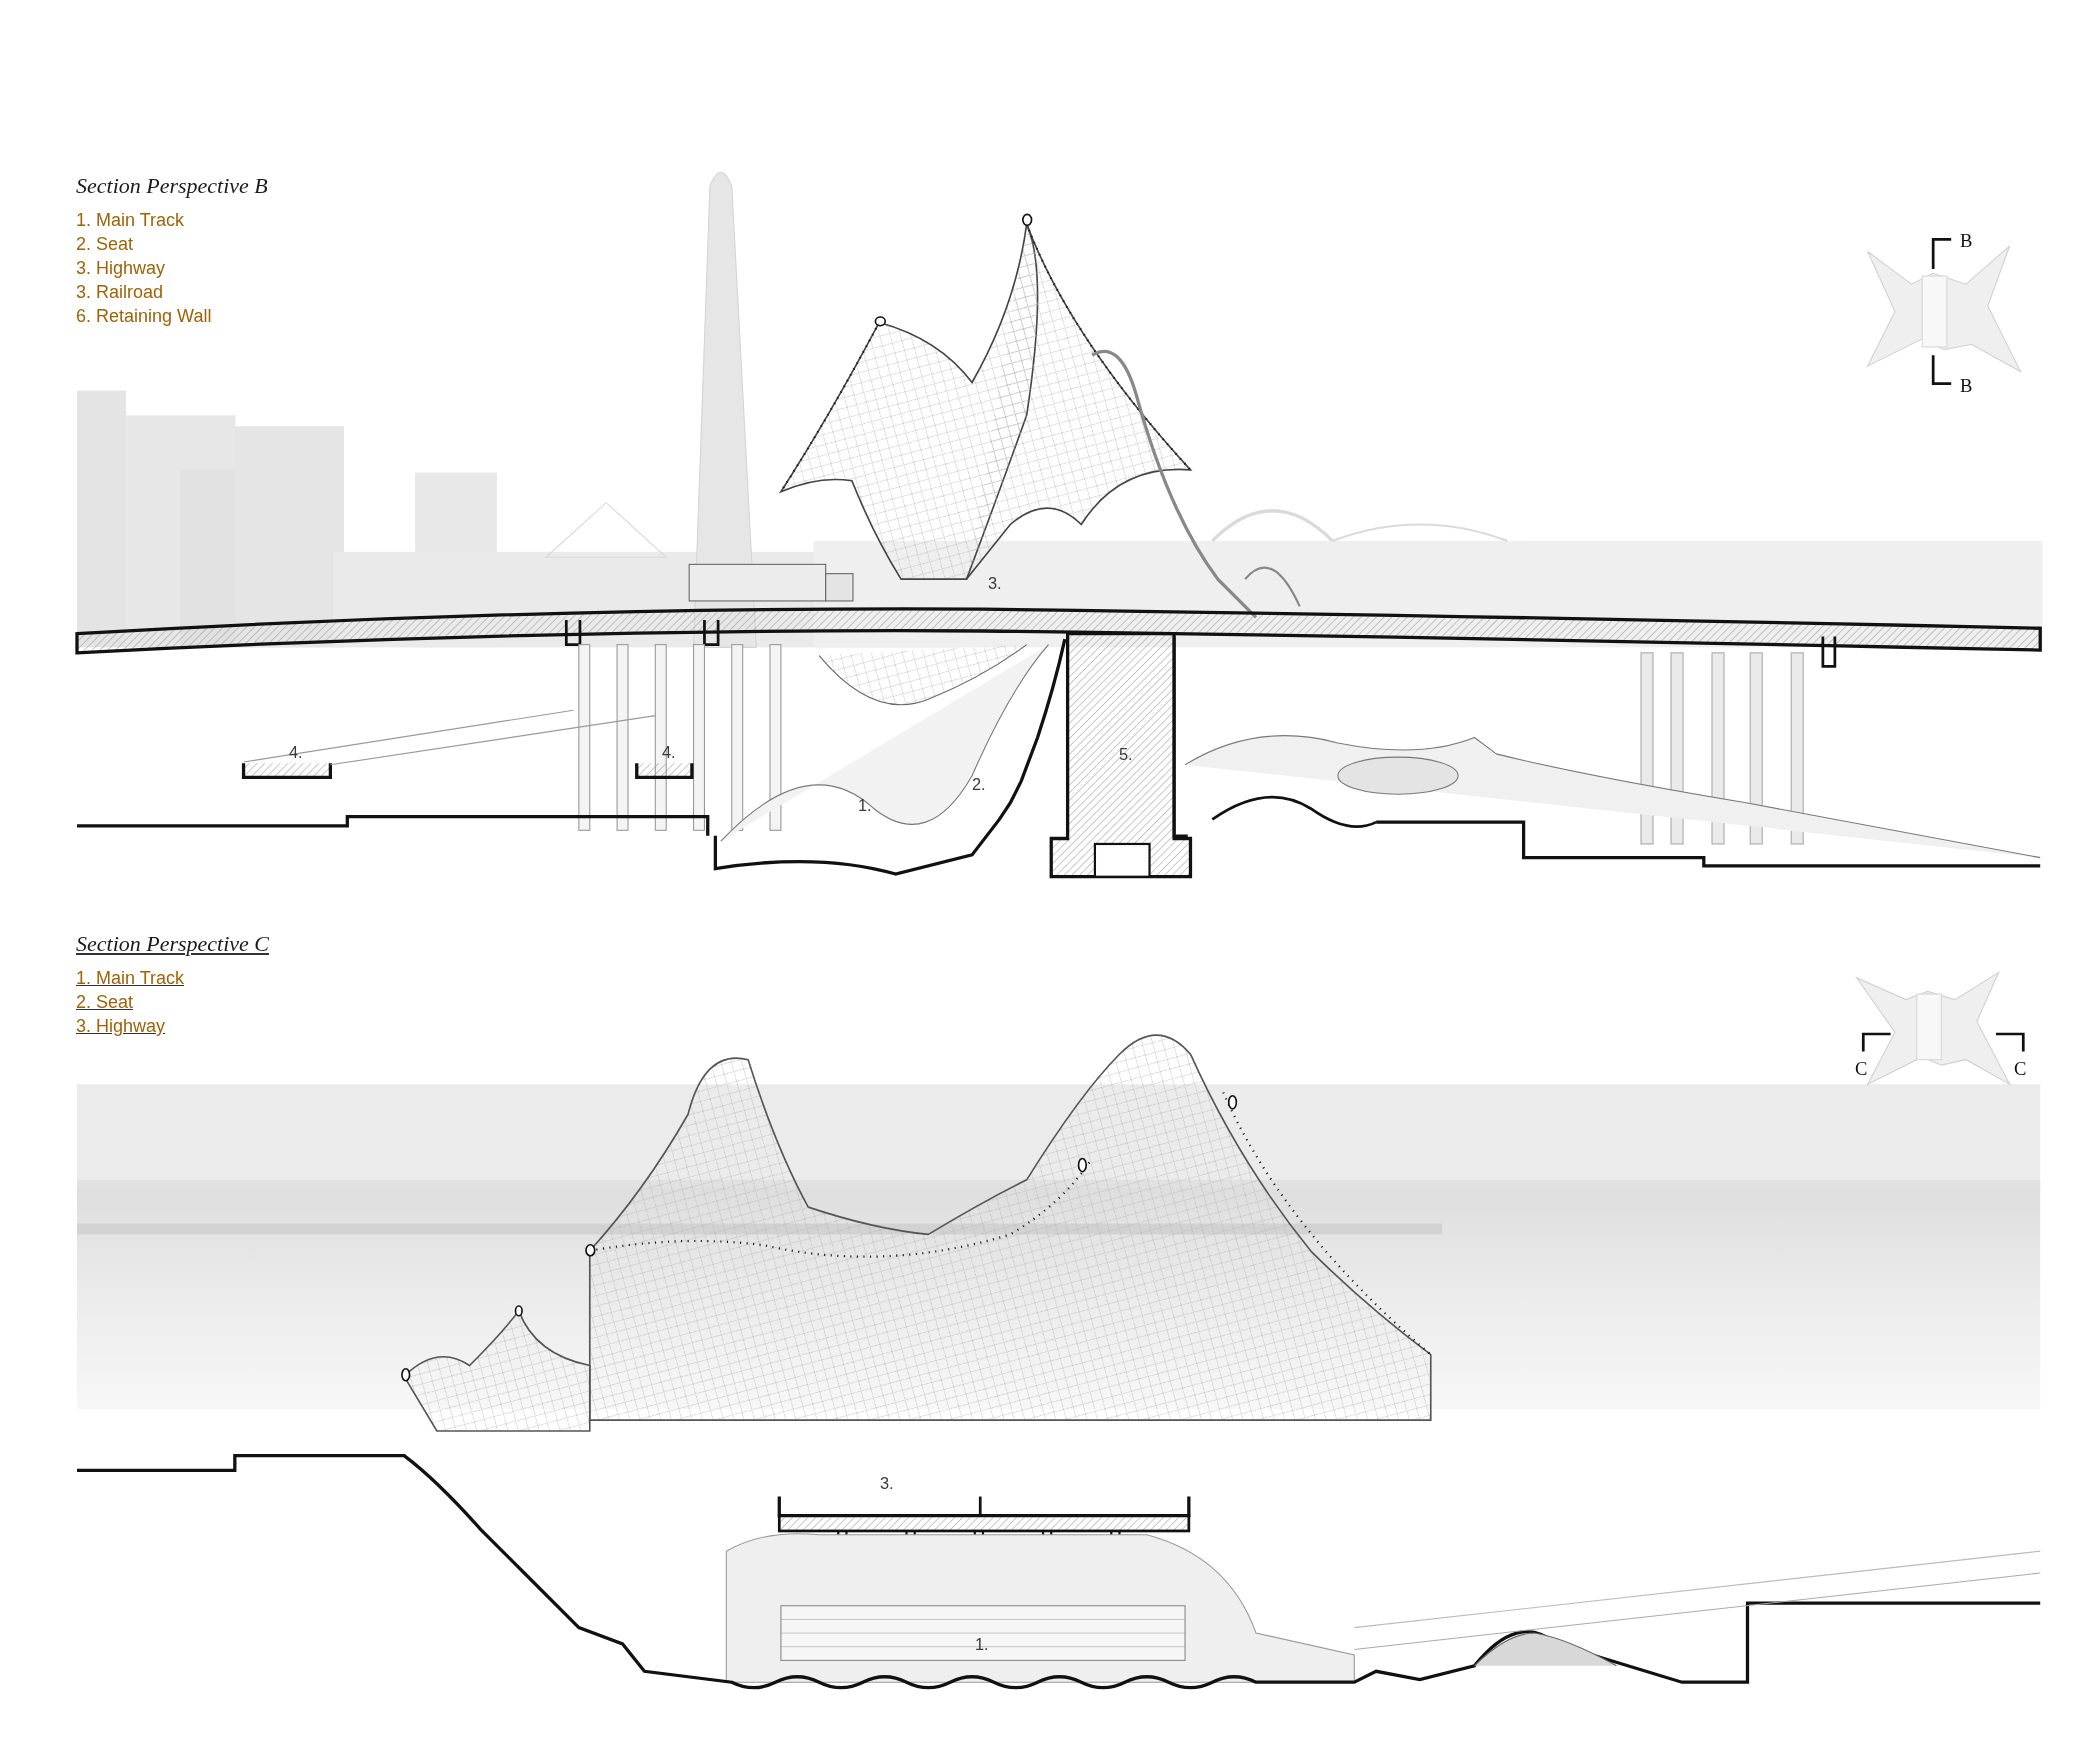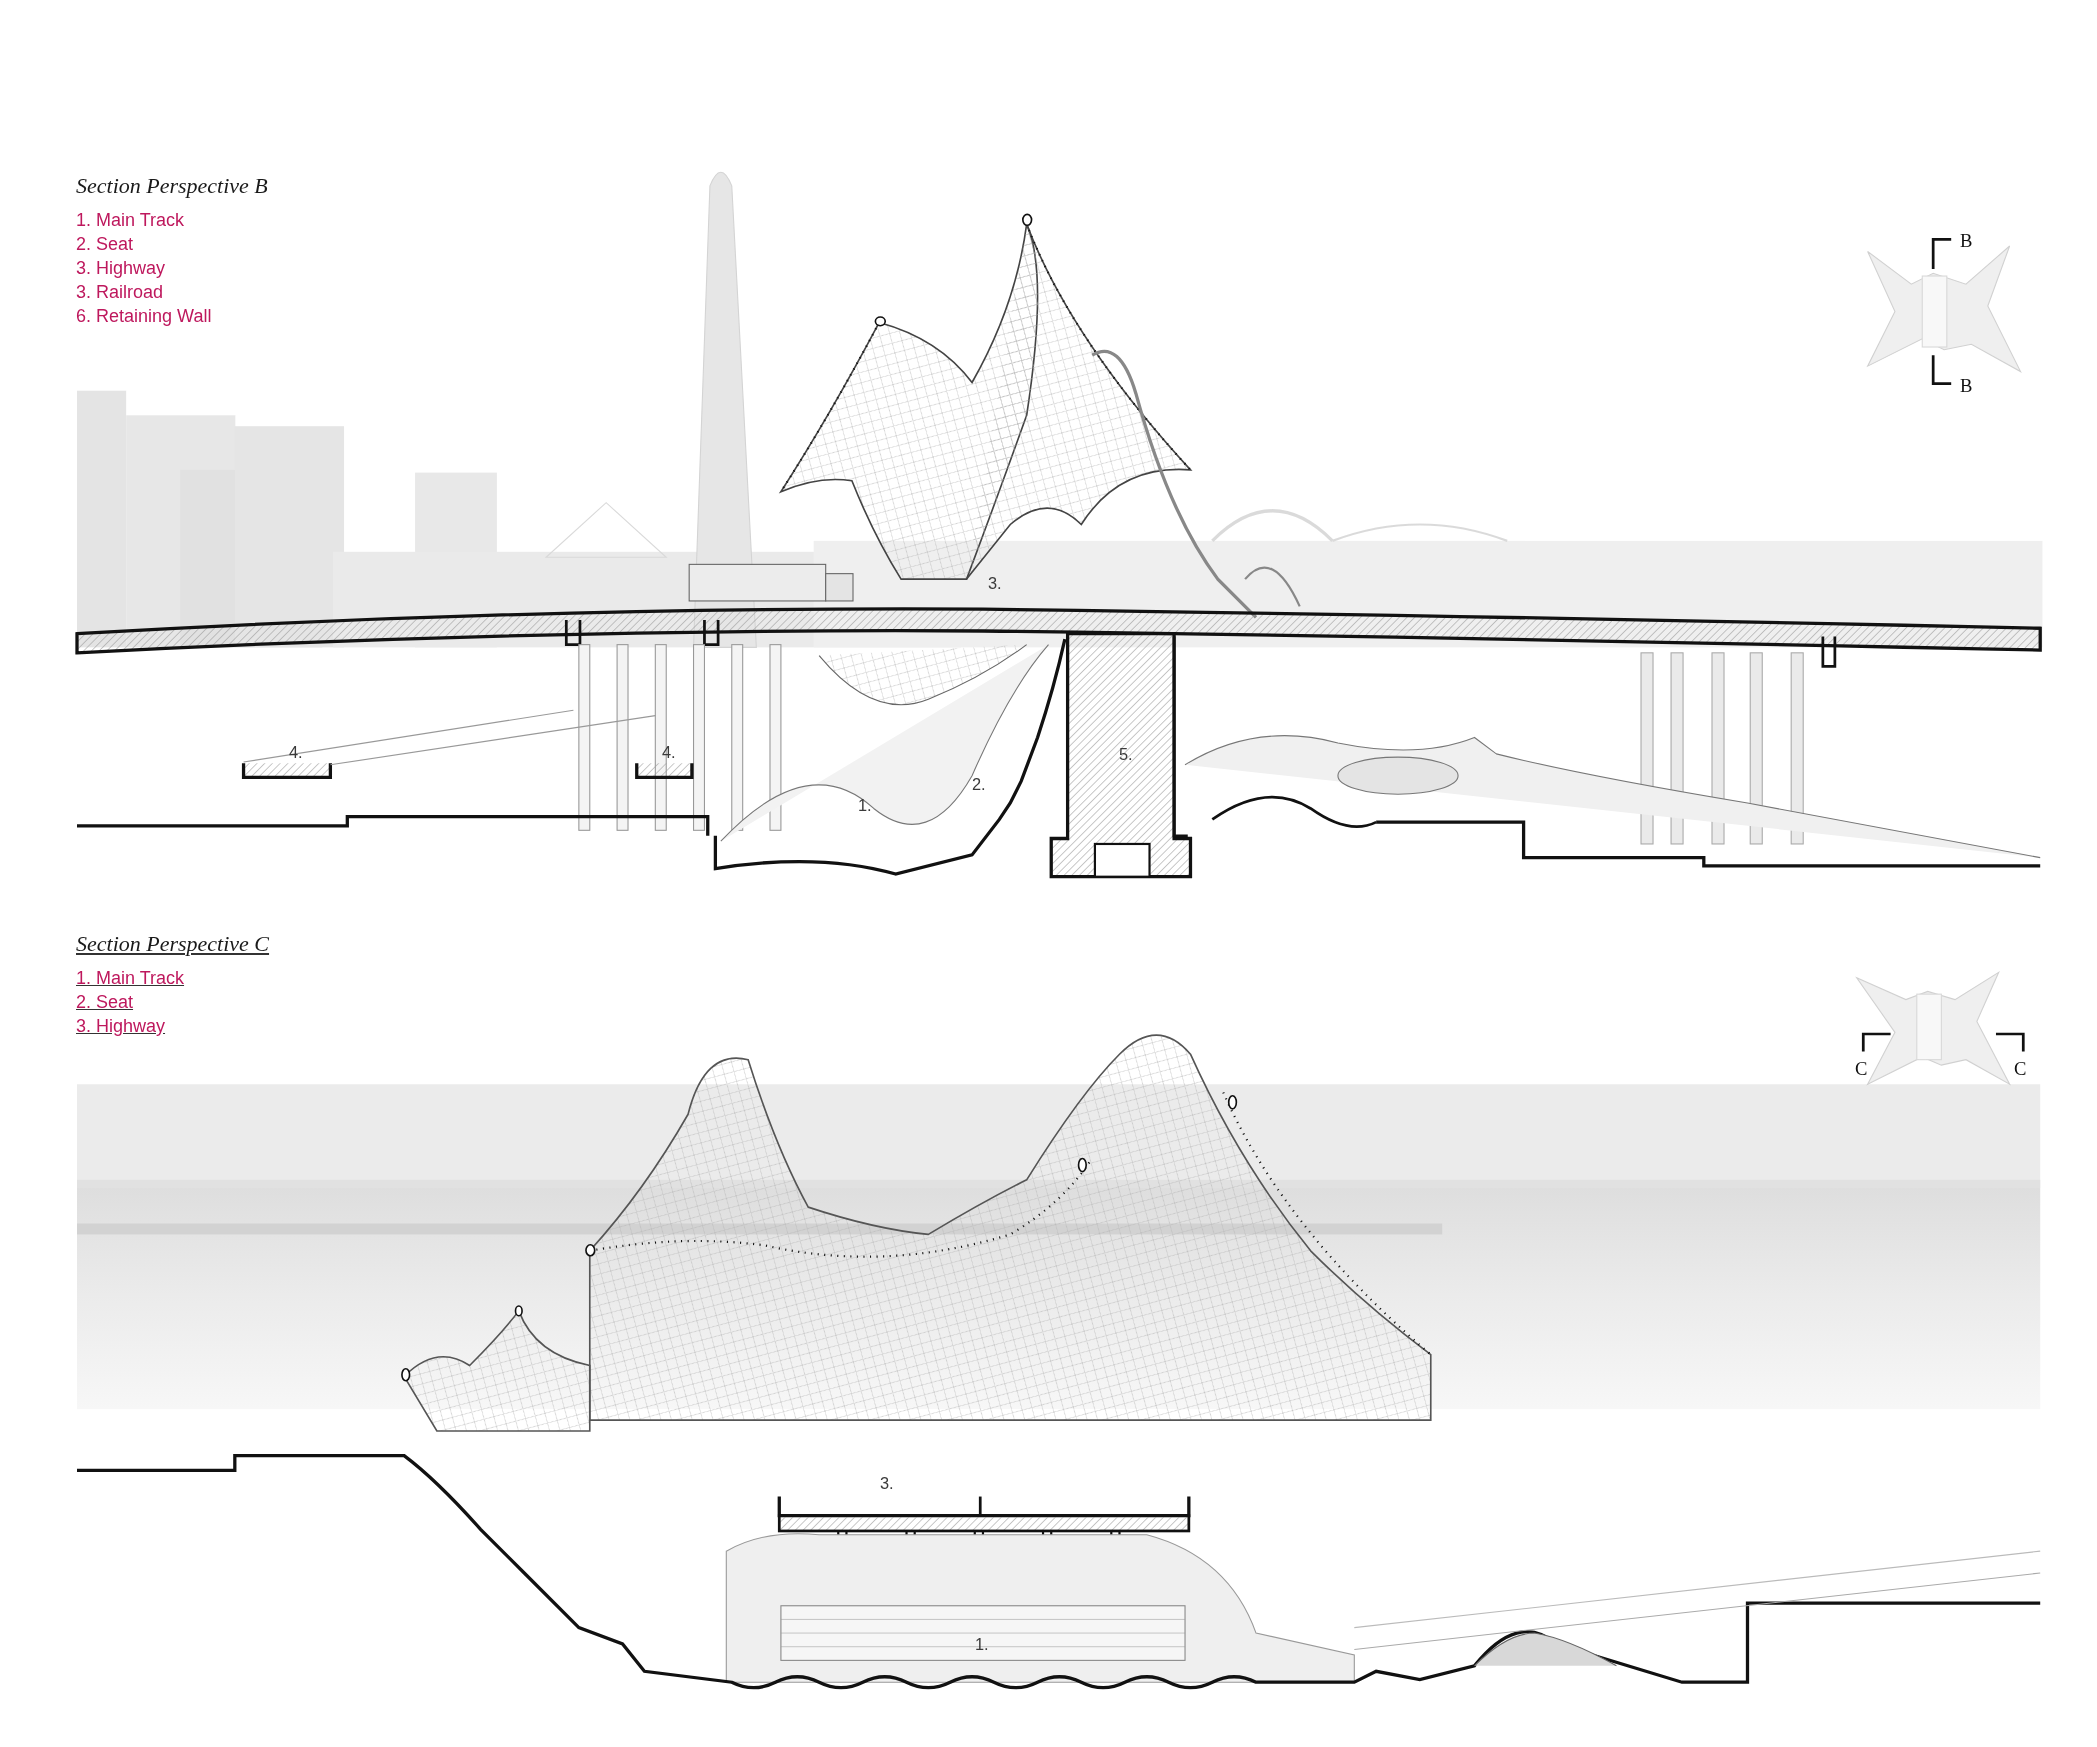--- a/index.html
+++ b/index.html
@@ -1,20 +1,20 @@
 <!DOCTYPE html>
 <html style="font-size:8.7px"><head>
 <meta charset="utf-8">
 <style>
   html, body { margin: 0; padding: 0; background: #ffffff; }
   body { width: 2097px; height: 1748px; position: relative; overflow: hidden; font-family: "Liberation Sans", sans-serif; }
   .sheet { position: absolute; left: 0; top: 0; width: 2097px; height: 1748px; }
   .legend { position: absolute; left: 76px; color: #333333; }
   .legend-title { font-family: "Liberation Serif", "DejaVu Serif", serif; font-style: italic; font-size: 22px; color: #1a1a1a; margin: 0 0 11px 0; line-height: 1; }
-  .legend-list { list-style: none; margin: 0; padding: 0; font-size: 18px; line-height: 24px; color: #be185d; }
+  .legend-list { list-style: none; margin: 0; padding: 0; font-size: 18px; line-height: 24px; color: #a16207; }
   .legend-list li { white-space: nowrap; }
   .callout { position: absolute; font-size: 16.4px; color: #3a3a3a; font-family: "Liberation Sans", sans-serif; line-height: 1; }
   .keyplan-letter { position: absolute; font-family: "Liberation Serif", serif; font-size: 18.6px; color: #111; line-height: 1; }
   svg { position: absolute; left: 0; top: 0; }
 </style>
 </head>
 <body>
 
 <div class="sheet">
 

